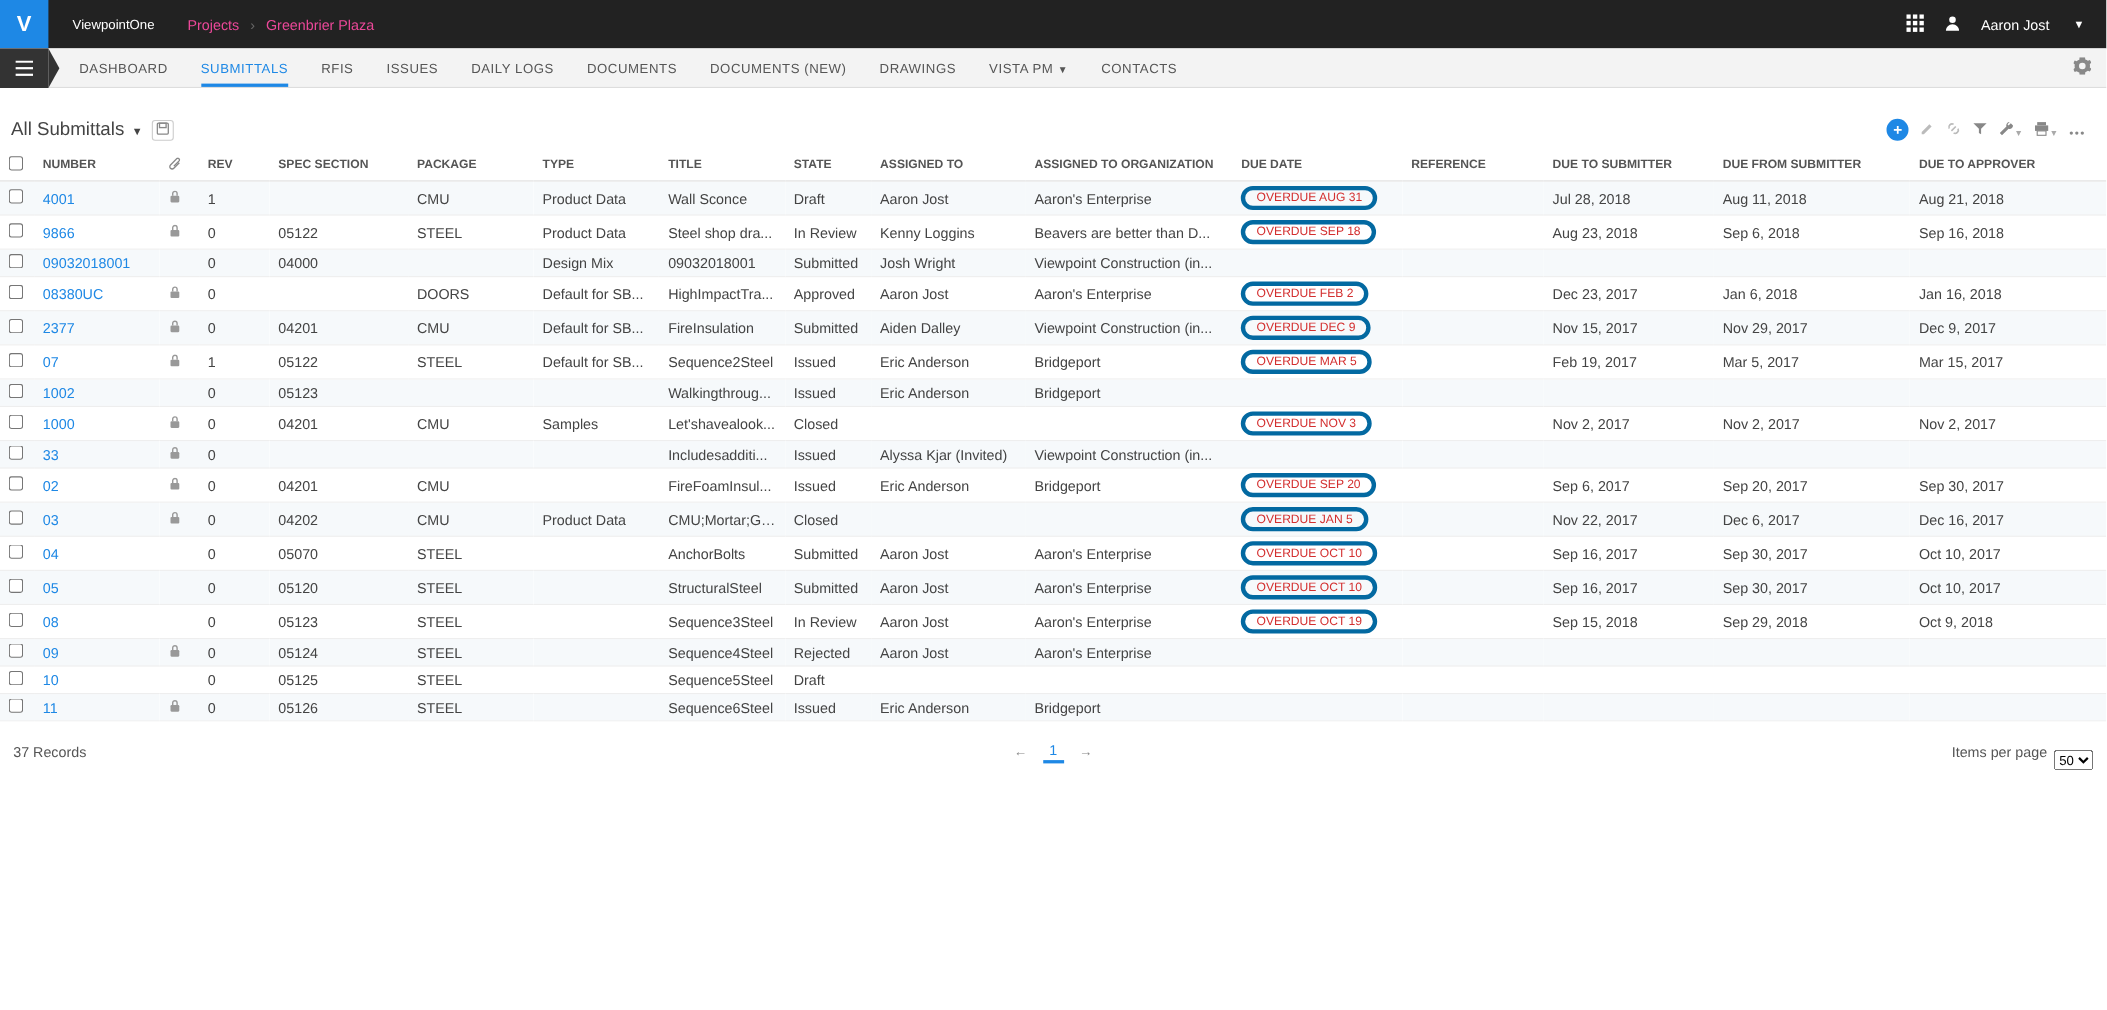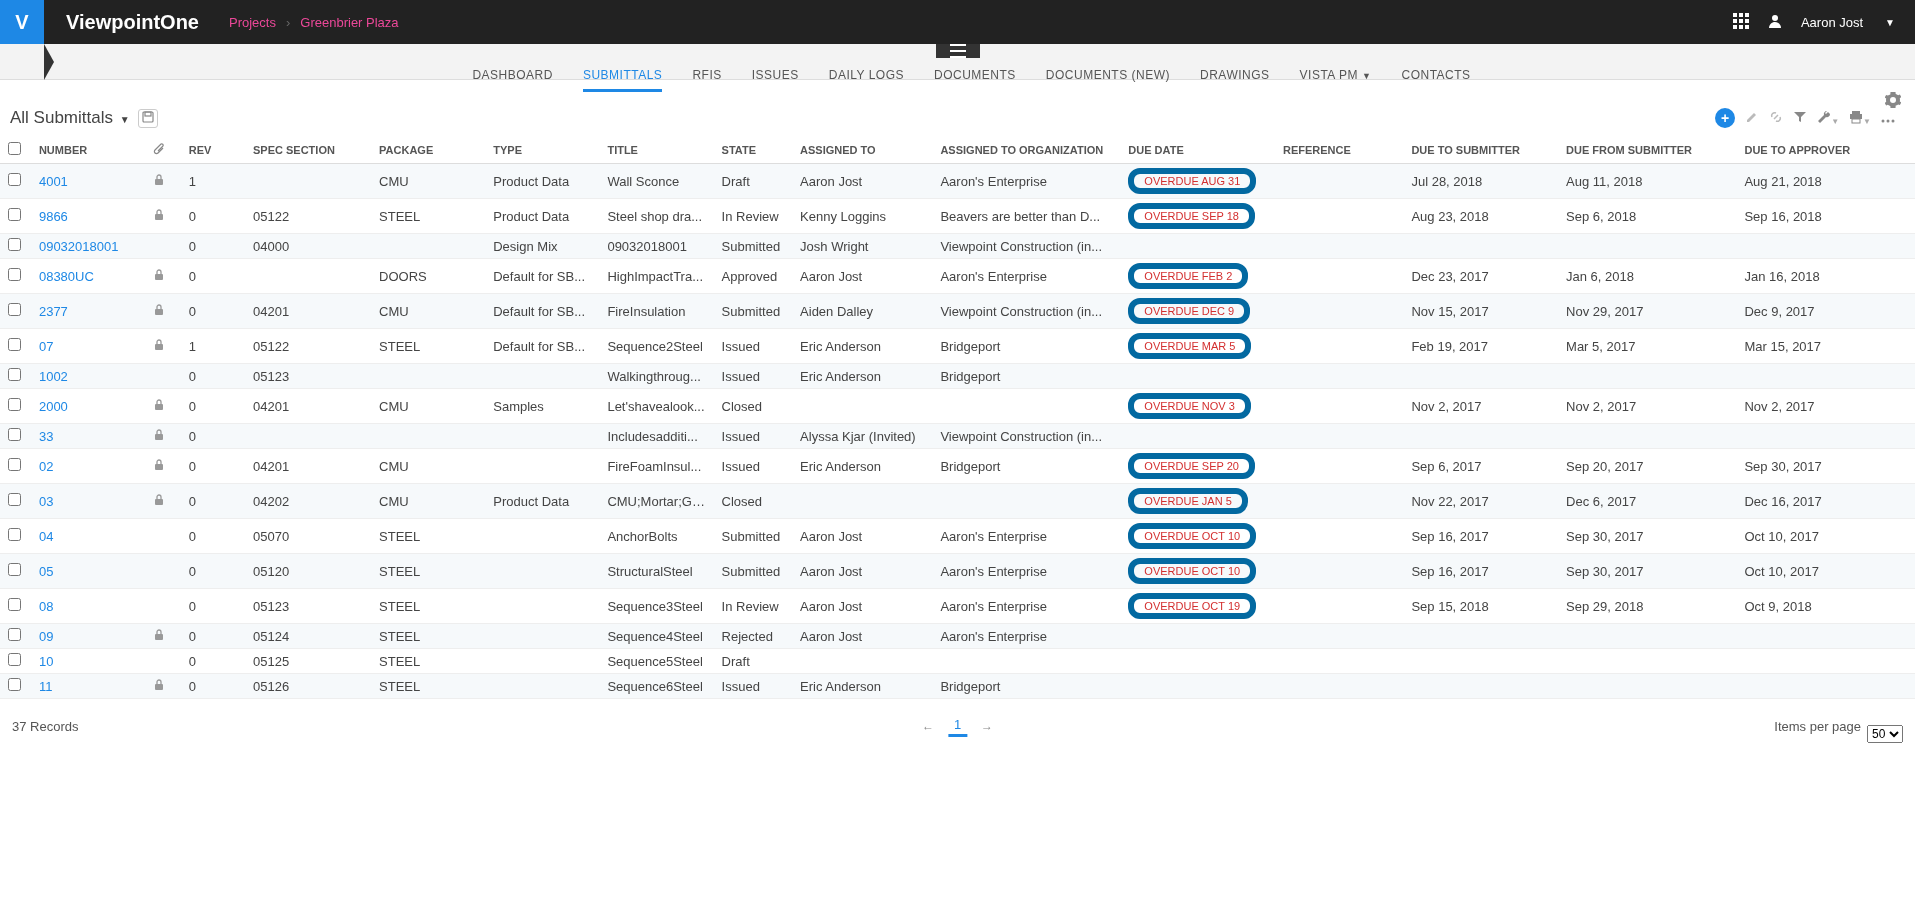--- a/index.html
+++ b/index.html
@@ -1,31 +1,31 @@
 <!DOCTYPE html>
 <html><head>
 <meta charset="utf-8">
 <style>
 * { margin: 0; padding: 0; box-sizing: border-box; }
 body { font-family: "Segoe UI", Arial, sans-serif; font-size: 13px; color: #333; background: #fff; overflow-x: hidden; }
 
 
 .topbar { background: #222; height: 44px; display: flex; align-items: center; color: #fff; }
 .logo { width: 44px; height: 44px; background: #1e88e5; display: flex; align-items: center; justify-content: center; font-weight: bold; font-size: 20px; color: #fff; }
-.brand { margin-left: 22px; font-size: 20px; font-weight: 700; }
+.brand { margin-left: 22px; font-size: 12px; font-weight: 400; }
 .breadcrumb { display: flex; align-items: center; margin-left: 30px; font-size: 13px; color: #ccc; }
 .breadcrumb .sep { margin: 0 10px; color: #666; }
 .breadcrumb .crumb { color: #ec4899; }
 .topbar-right { margin-left: auto; display: flex; align-items: center; gap: 18px; padding-right: 20px; }
 .apps-icon svg, .user-icon svg { fill: #fff; }
 .username { font-size: 13px; }
 .caret-down { margin-left: 4px; font-size: 10px; }
 
 
-.navrow { background: #f3f3f3; height: 36px; display: flex; align-items: center; border-bottom: 1px solid #ddd; position: relative; flex-direction: column; }
+.navrow { background: #f3f3f3; height: 36px; display: flex; align-items: center; border-bottom: 1px solid #ddd; position: relative; }
 .menu-btn { width: 44px; height: 36px; background: #333; color: #fff; display: flex; align-items: center; justify-content: center; }
 .menu-btn::after { content: ""; position: absolute; left: 44px; top: 0; border-top: 18px solid transparent; border-bottom: 18px solid transparent; border-left: 10px solid #333; }
 .navtabs { display: flex; align-items: center; margin-left: 28px; gap: 30px; font-size: 12px; letter-spacing: 0.5px; color: #555; }
 .navtabs .tab { padding: 10px 0; cursor: pointer; }
 .navtabs .tab.active { color: #1e88e5; border-bottom: 3px solid #1e88e5; padding-bottom: 7px; }
 .navtabs .tab .mini-caret { font-size: 9px; margin-left: 4px; }
 .gear-right { margin-left: auto; margin-right: 14px; color: #888; }
 
 
 .pagehead { display: flex; align-items: center; padding: 8px 10px; margin-top: 20px; }
@@ -39,21 +39,21 @@
 
 .tablewrap { overflow-x: auto; }
 table { border-collapse: collapse; width: 100%; min-width: 1600px; table-layout: fixed; }
 th { text-align: left; font-size: 11px; font-weight: 600; color: #555; padding: 6px 8px; border-bottom: 1px solid #ddd; white-space: nowrap; overflow: hidden; text-overflow: ellipsis; }
 td { font-size: 13px; color: #444; padding: 4px 8px; border-bottom: 1px solid #eee; white-space: nowrap; overflow: hidden; text-overflow: ellipsis; height: 25px; }
 tbody tr:nth-child(odd) { background: #f6f9fb; }
 .chk { width: 26px; }
 .chk input { }
 .linkcell { color: #1e88e5; cursor: pointer; }
 .lock { color: #999; }
-.overdue { border: 6px solid #0369a1; color: #d32f2f; border-radius: 12px; padding: 1px 10px; font-size: 11px; display: inline-block; }
+.overdue { border: 4px solid #0369a1; color: #d32f2f; border-radius: 12px; padding: 1px 10px; font-size: 11px; display: inline-block; }
 
 
 .footer { display: flex; align-items: center; padding: 10px 12px; font-size: 13px; color: #555; }
 .records { }
 .pager { position: absolute; left: 50%; transform: translateX(-50%); display: flex; align-items: center; gap: 14px; }
 .pager .pg-arrow { color: #888; font-size: 12px; cursor: pointer; }
 .pager .pg-num { color: #1e88e5; border-bottom: 3px solid #1e88e5; padding: 2px 6px; }
 .perpage { margin-left: auto; display: flex; align-items: center; gap: 6px; }
 .perpage select { font-size: 12px; margin-top: 16px; }
 
@@ -334,21 +334,21 @@
           <td>Eric Anderson</td>
           <td>Bridgeport</td>
           <td></td>
           <td></td>
           <td></td>
           <td></td>
           <td></td>
         </tr>
         <tr>
           <td class="chk"><input type="checkbox" style=""></td>
-          <td class="linkcell">2000</td>
+          <td class="linkcell">1000</td>
           <td class="lock"><svg width="12" height="12" viewBox="0 0 12 12" fill="#999">
               <rect x="2" y="5" width="8" height="6" rx="1"></rect>
               <path d="M4 5V3a2 2 0 014 0v2" stroke="#999" fill="none" stroke-width="1.3"></path>
             </svg></td>
           <td>0</td>
           <td>04201</td>
           <td>CMU</td>
           <td>Samples</td>
           <td>Let'shavealook...</td>
           <td>Closed</td>

